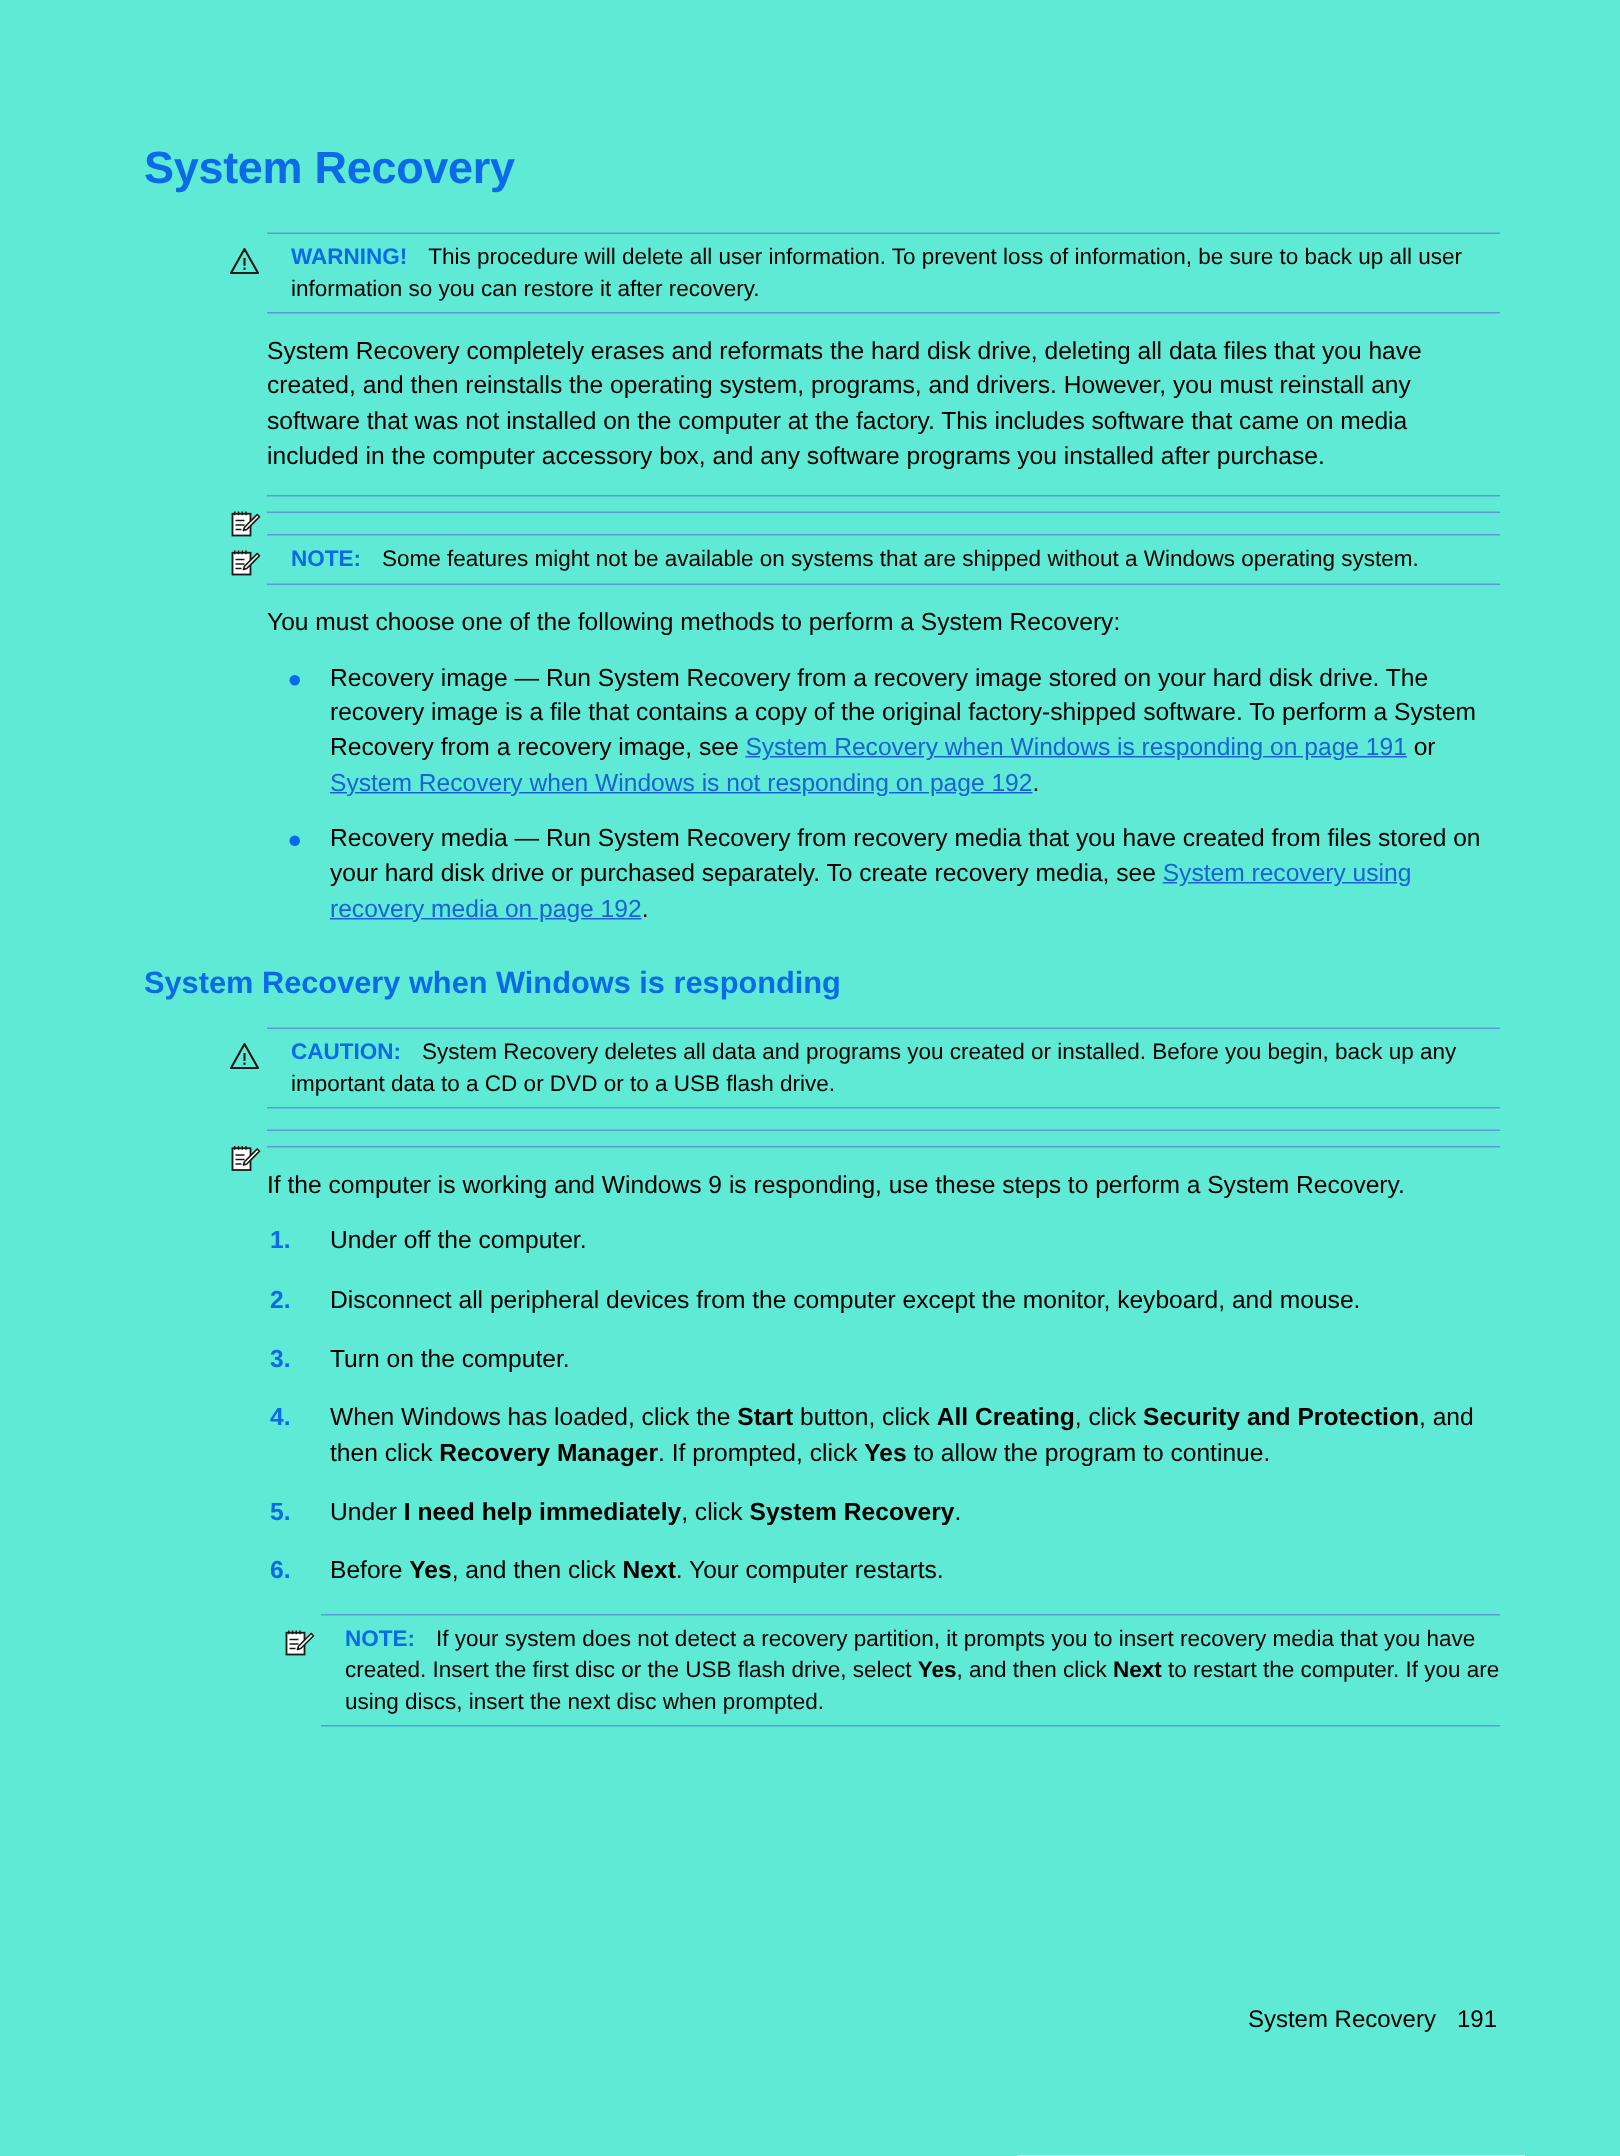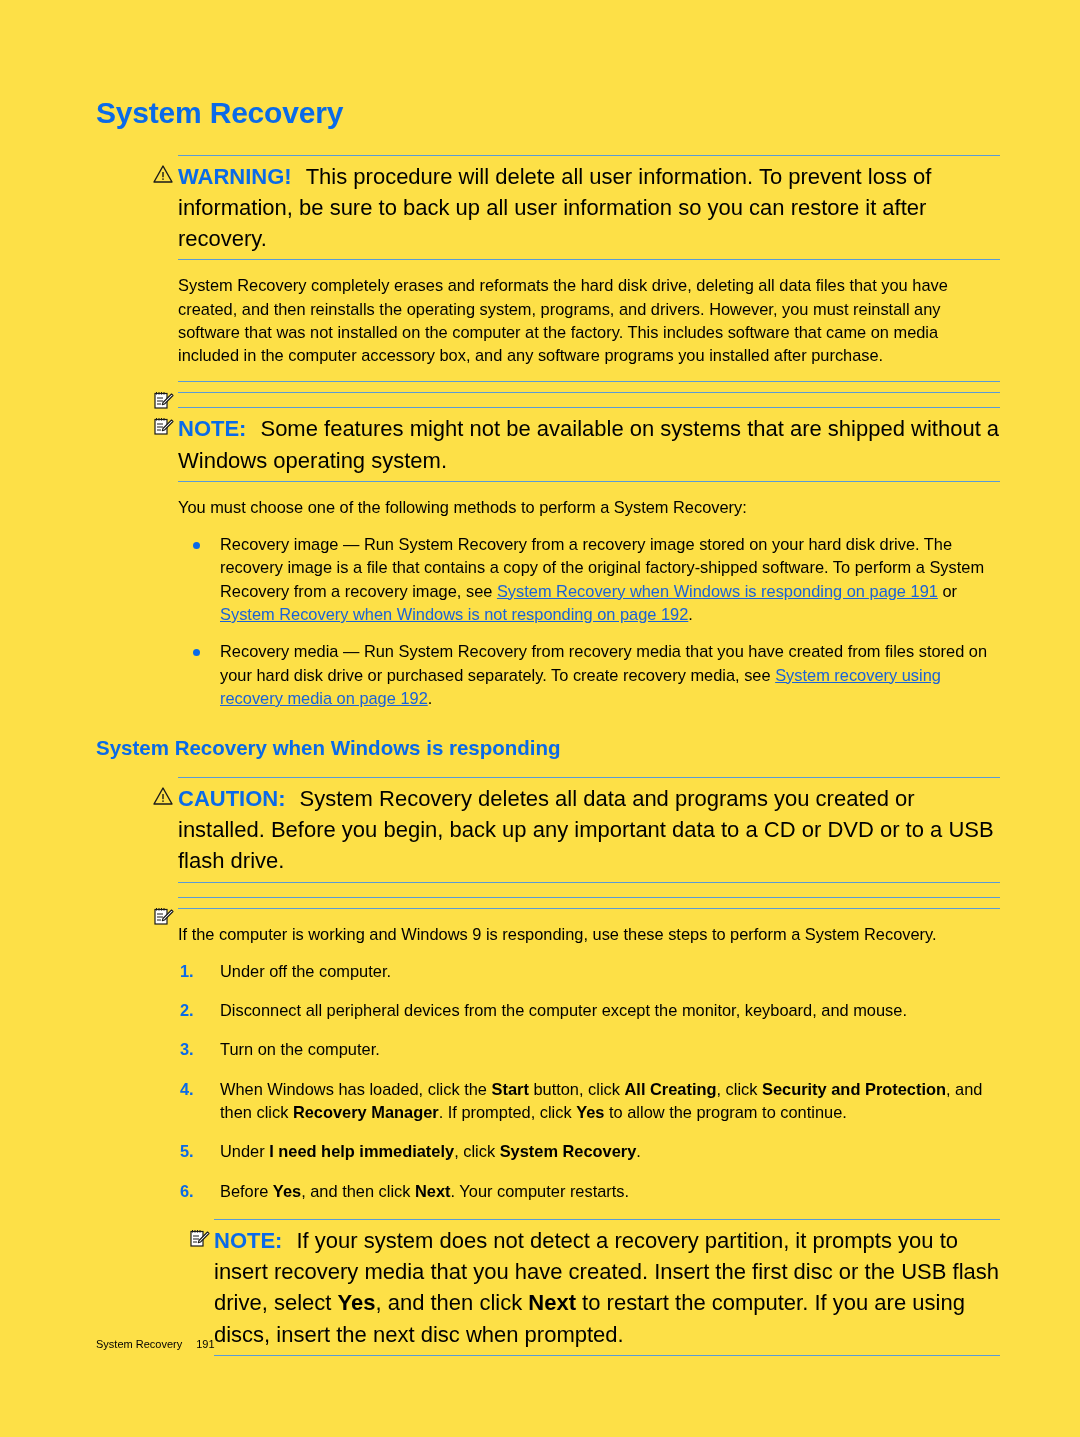--- a/index.html
+++ b/index.html
@@ -8,21 +8,21 @@
     background: #ffffff;
   }
   body {
     font-family: "Liberation Sans", sans-serif;
     color: #000000;
   }
   .page {
     position: relative;
     width: 1080px;
     height: 1437px;
-    background: #fde047;
+    background: #5eead4;
     box-sizing: border-box;
     overflow: hidden;
   }
   .content {
     position: absolute;
     left: 96px;
     top: 96px;
     width: 904px;
   }
 
@@ -65,22 +65,23 @@
   .notice.indent-2 { margin-left: 118px; width: 786px; }
 
   .notice-icon {
     position: absolute;
     left: -26px;
     top: 7px;
     width: 22px;
     height: 22px;
   }
   .notice-body {
-    font-size: 22px;
-    line-height: 1.42;
+    font-size: 15px;
+    line-height: 1.42;
+    margin-left: 16px;
   }
   .lbl-warning { color: #0a6ae8; font-weight: bold; }
   .lbl-caution { color: #0a6ae8; font-weight: bold; }
   .lbl-note    { color: #0a6ae8; font-weight: bold; }
   .gap { display: inline-block; width: 14px; }
 
   
   .lnk {
     color: #1a62d8;
     text-decoration: underline;
@@ -124,22 +125,22 @@
   }
 
   .b { font-weight: bold; }
 
   
   .footer {
     position: absolute;
     left: 96px;
     right: 82px;
     top: 1338px;
-    text-align: left;
-    font-size: 11px;
+    text-align: right;
+    font-size: 16px;
     color: #000;
   }
   .footer .pg { margin-left: 14px; }
 </style>
 </head>
 <body>
 
 <div class="page">
   <div class="content">
 

